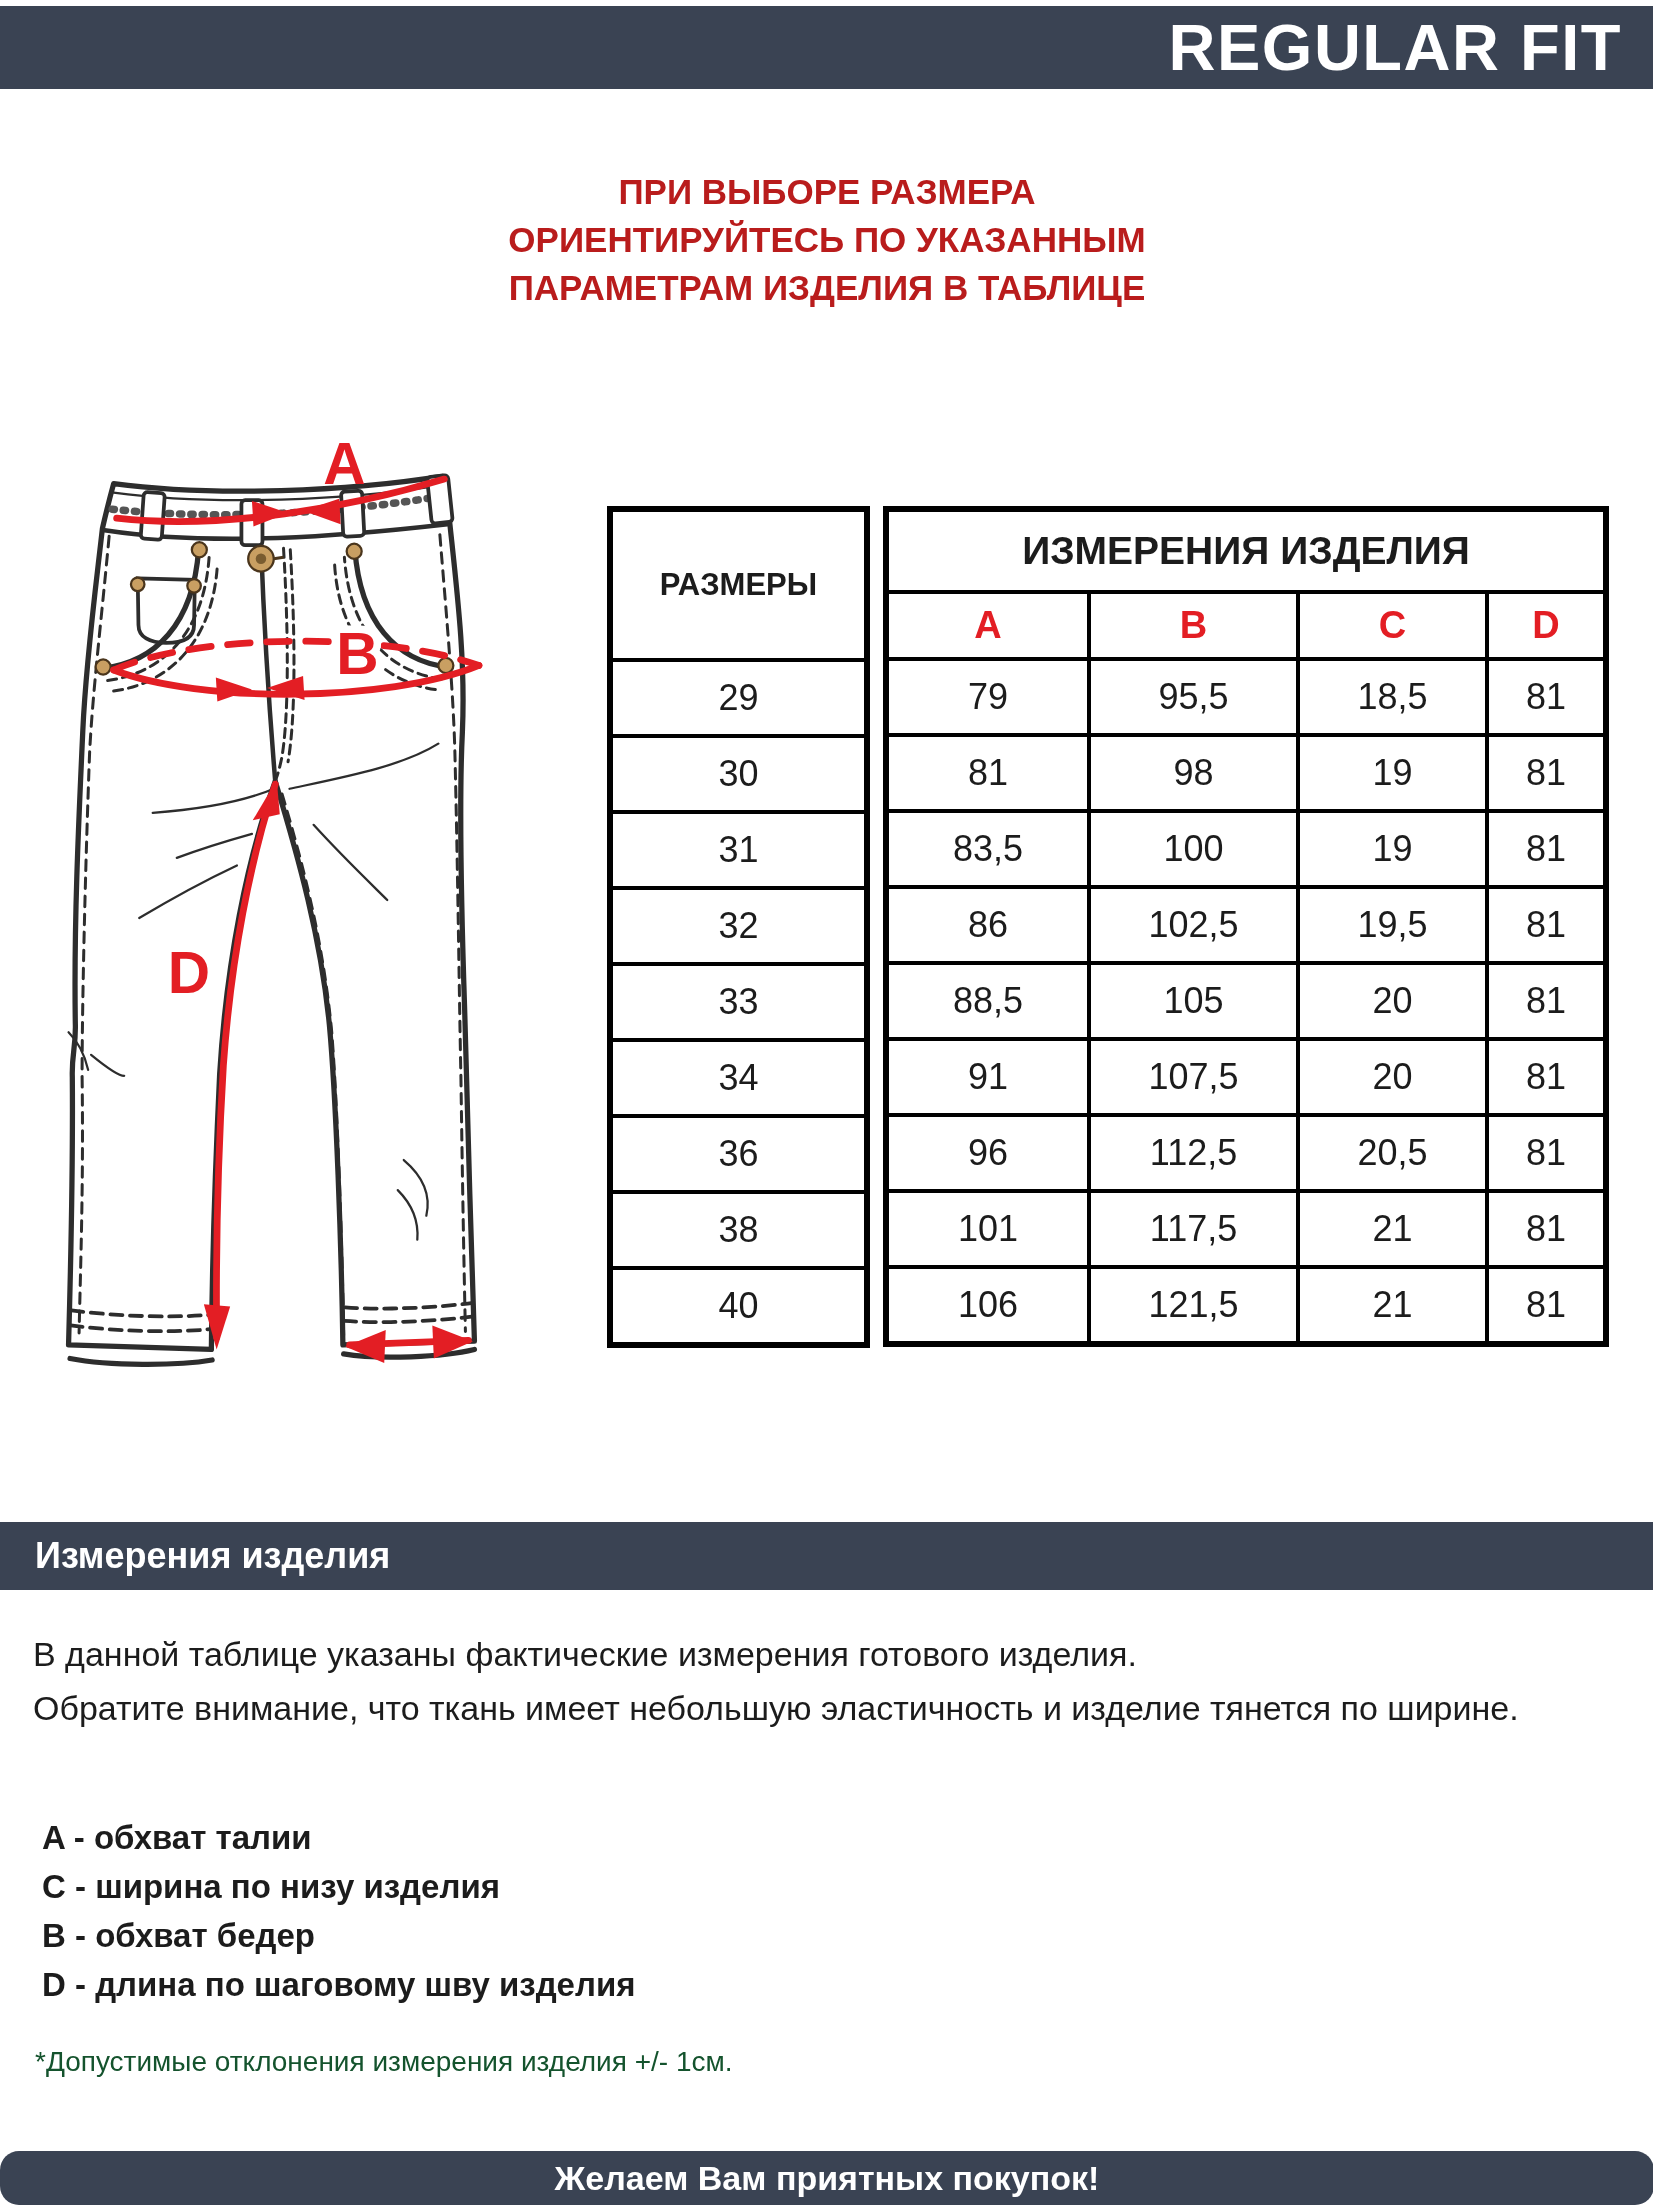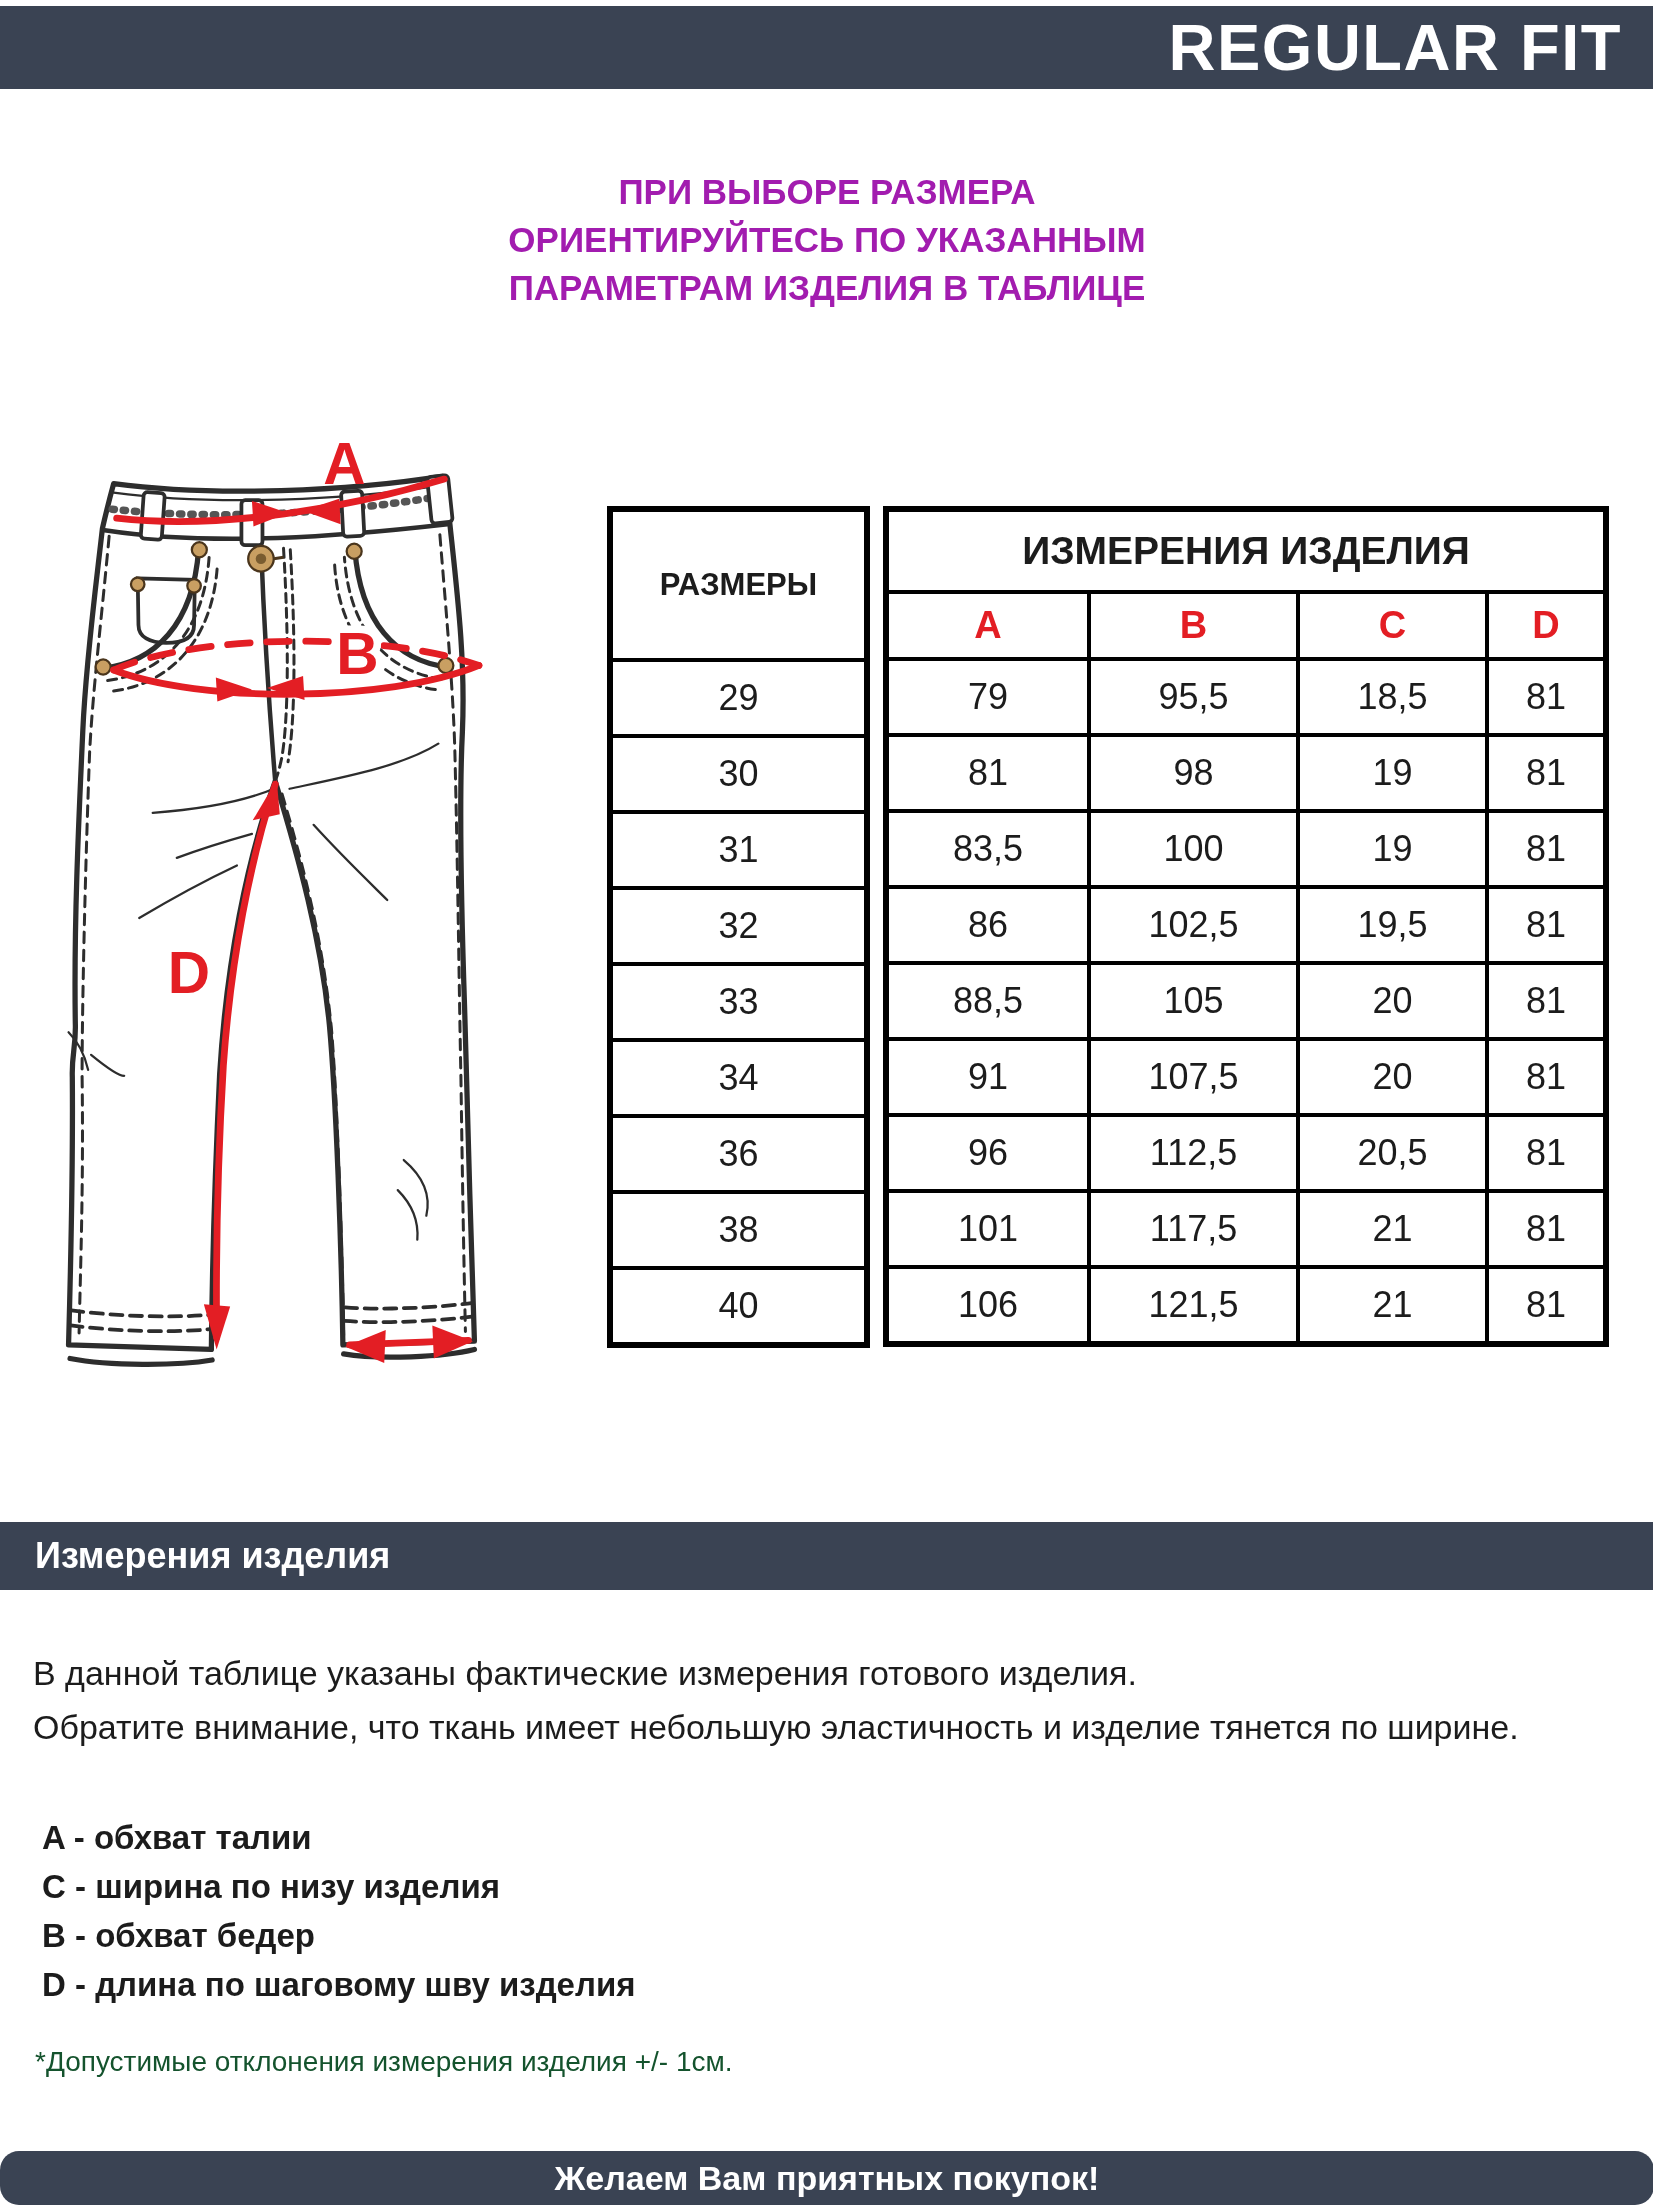--- a/index.html
+++ b/index.html
@@ -12,42 +12,42 @@
   .top-band{
     position:absolute;left:0;top:6px;width:1654px;height:83px;
     background:var(--navy);display:flex;align-items:center;justify-content:flex-end;
   }
   .top-band h1{
     margin:0;padding-right:32px;color:#ffffff;font-size:65px;font-weight:bold;
     letter-spacing:1.5px;line-height:83px;
   }
   .intro{
     position:absolute;left:0;top:168px;width:1654px;text-align:center;
-    font-size:35px;font-weight:bold;line-height:48px;color:#a21caf;
+    font-size:35px;font-weight:bold;line-height:48px;color:#b91c1c;
   }
   .jeans{position:absolute;left:64px;top:437px;width:421px;height:932px;}
   .red-stroke{stroke:var(--red);}
   .red-fill{fill:var(--red);}
   .halo{paint-order:stroke;stroke:#ffffff;stroke-width:20px;}
   .tbl{border-collapse:collapse;position:absolute;table-layout:fixed;background:#fff;}
   .tbl th,.tbl td{border:4.5px solid #000;text-align:center;vertical-align:middle;padding:0;}
   .sizes-table{left:607px;top:506px;width:263px;border:6.8px solid #000;}
   .sizes-table thead th{height:146px;font-size:31px;font-weight:bold;}
   .sizes-table tbody td{height:72px;font-size:36px;font-weight:normal;}
   .measures-table{left:883px;top:506px;width:720px;border:6.8px solid #000;}
   .measures-table .main-header th{height:78px;font-size:39px;font-weight:bold;}
   .measures-table .letters th{height:63px;font-size:38px;font-weight:bold;color:var(--red);}
   .measures-table tbody td{height:72px;font-size:36px;font-weight:normal;}
   .section-band{
     position:absolute;left:0;top:1522px;width:1654px;height:68px;background:var(--navy);
     color:#fff;font-size:36px;font-weight:bold;line-height:68px;
   }
   .section-band span{padding-left:35px;}
   .body-text{
-    position:absolute;left:33px;top:1633px;width:1563px;font-size:34px;line-height:43px;margin-top:19px;
+    position:absolute;left:33px;top:1633px;width:1563px;font-size:34px;line-height:43px;
   }
   .body-text p{margin:0 0 10.5px 0;}
   .legend{position:absolute;left:42px;top:1813px;font-size:33px;font-weight:bold;line-height:49px;}
   .footnote{
     position:absolute;left:35px;top:2046px;font-size:28px;color:#14532d;
   }
   .footer-band{
     position:absolute;left:0;top:2151px;width:1654px;height:54px;background:var(--navy);
     color:#fff;font-size:34px;font-weight:bold;line-height:54px;text-align:center;border-radius:19px;
   }

